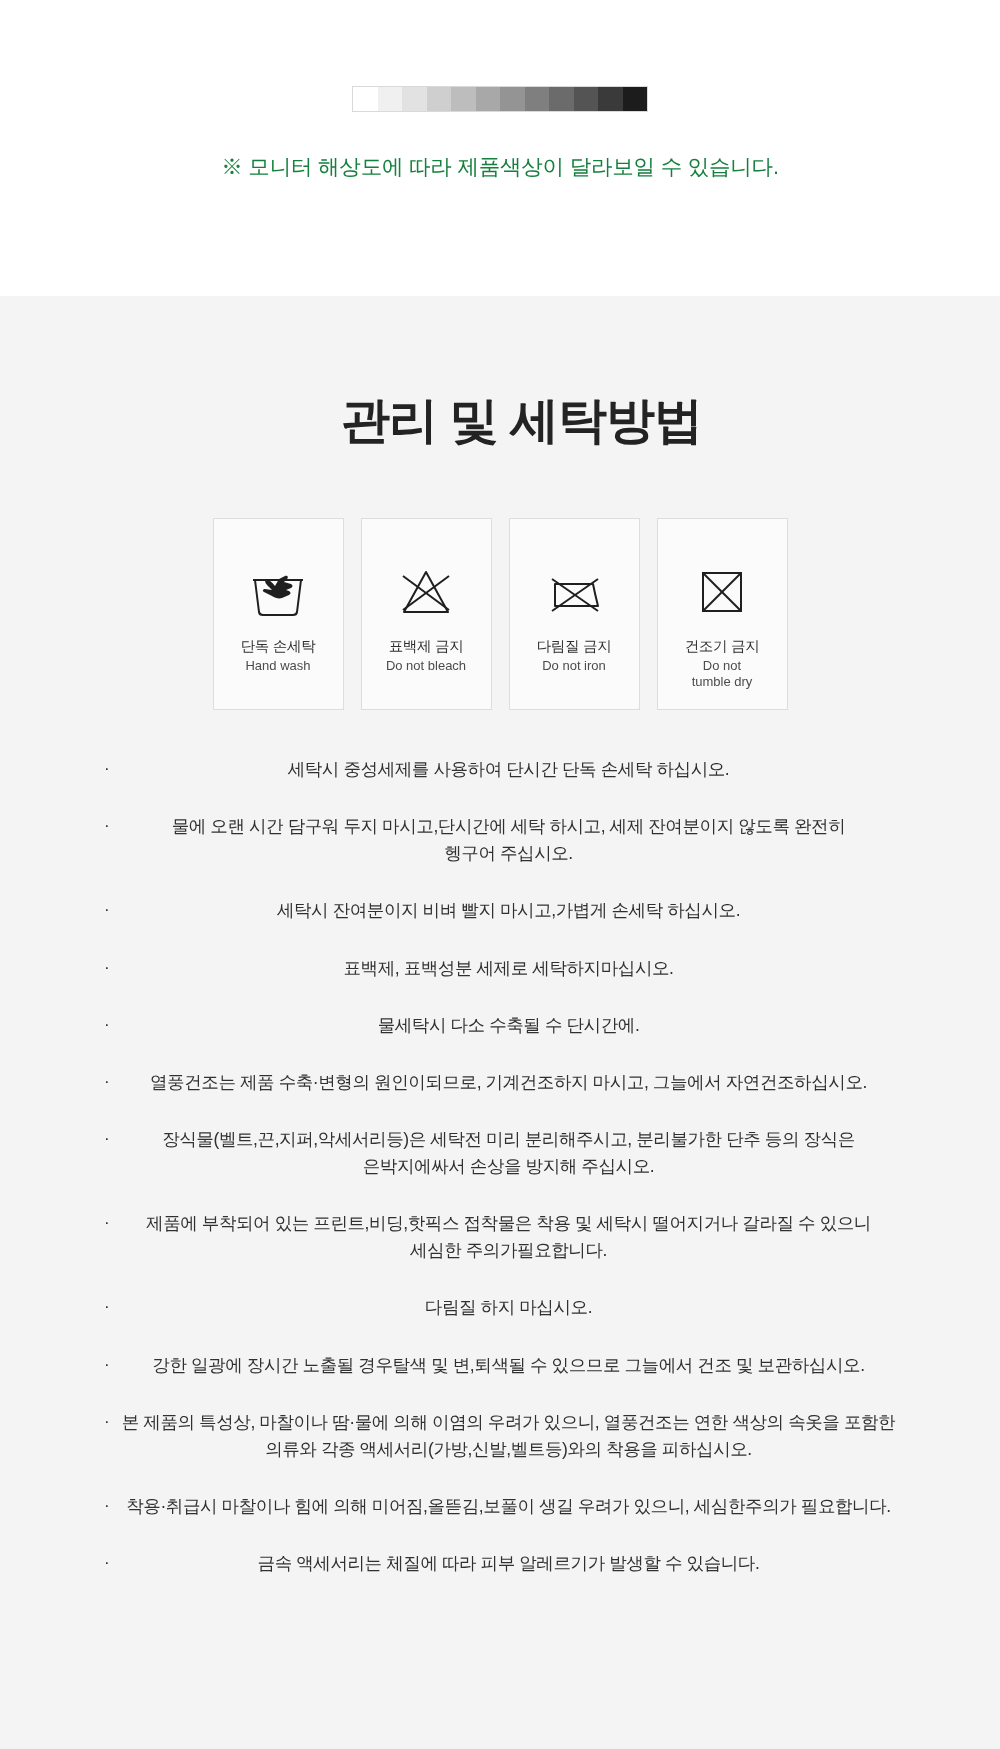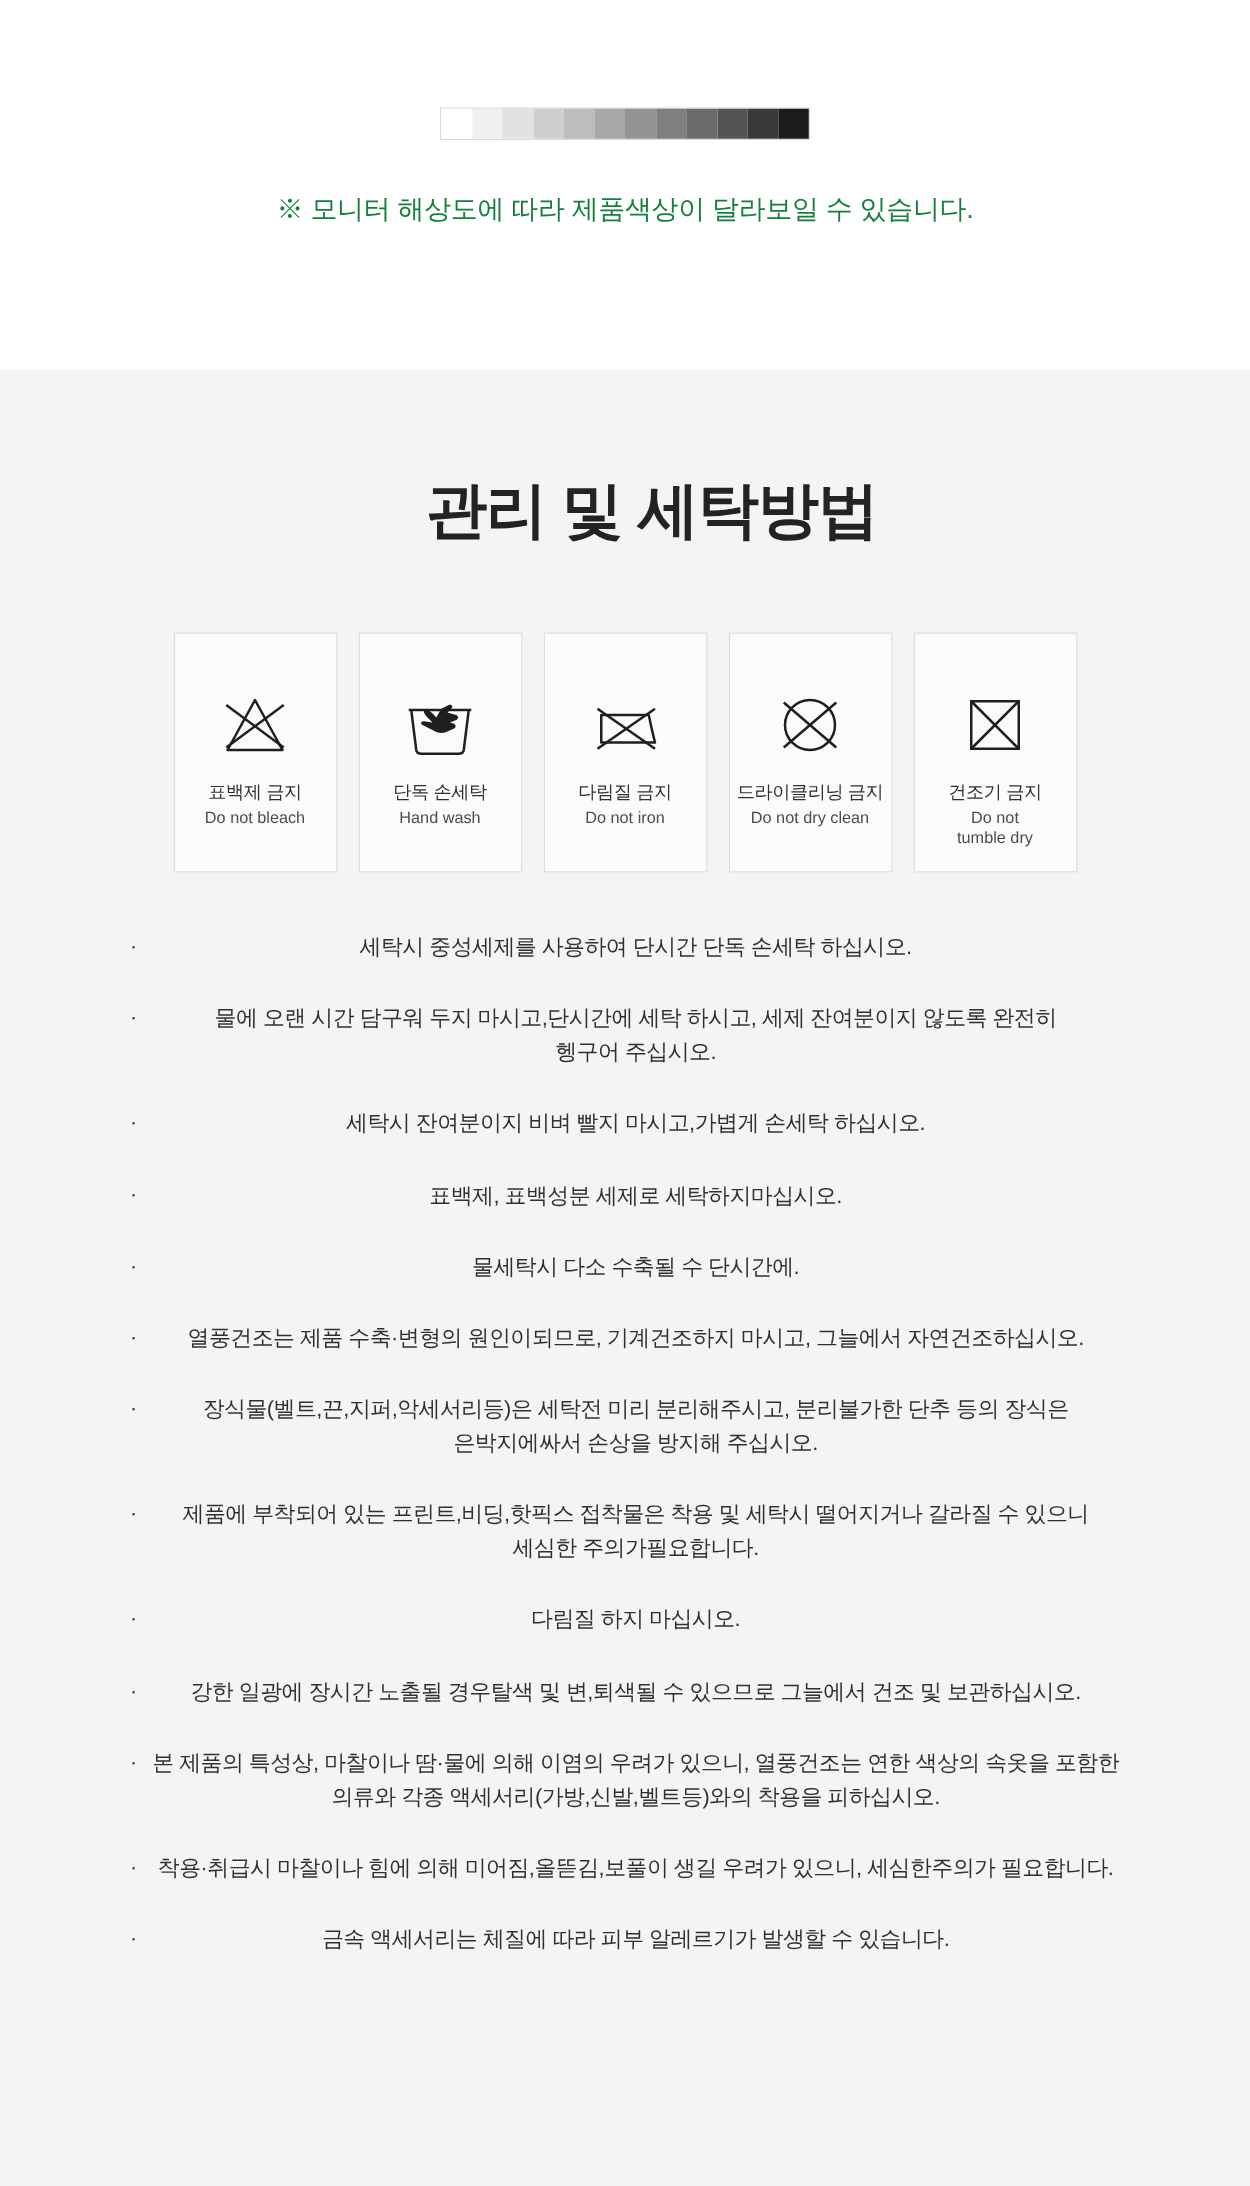--- a/index.html
+++ b/index.html
@@ -61,21 +61,21 @@
     font-size: 25px;
     letter-spacing: 1.5px;
     color: #8d8d8d;
     font-weight: 400;
   }
   .wash-title {
     font-size: 49px;
     font-weight: bold;
     color: #232323;
     letter-spacing: -1px;
-    margin-top: 4px;
+    margin-top: 16px;
     padding-left: 43px;
   }
 
   
   .symbols {
     display: flex;
     justify-content: center;
     gap: 17px;
     margin-top: 64px;
   }
@@ -170,74 +170,61 @@
 
     <div class="wash-head">
       <div class="wash-title">관리 및 세탁방법</div>
     </div>
 
     <div class="symbols">
 
       <div class="symbol-card">
         <div class="symbol-glyph">
           <svg width="58" height="56" viewBox="0 0 58 56" fill="none" stroke="#1f1f1f" stroke-width="2">
-            <path d="M29 8 L51 48 L7 48 Z" stroke-linejoin="round"></path>
-            <path d="M6 12 L52 46"></path>
-            <path d="M52 12 L6 46"></path>
-          </svg>
-        </div>
-        <div class="symbol-labels">
-          <div class="symbol-ko">표백제 금지</div>
-          <div class="symbol-en">Do not bleach</div>
-        </div>
-      </div>
-
-      <div class="symbol-card">
-        <div class="symbol-glyph">
-          <svg width="58" height="56" viewBox="0 0 58 56" fill="none" stroke="#1f1f1f" stroke-width="2">
             <path d="M6 16 L10 48 C10.3 50 12 51 14 51 L44 51 C46 51 47.7 50 48 48 L52 16" stroke-linejoin="round"></path>
             <path d="M4 16 L54 16"></path>
             <g fill="#1f1f1f" stroke="none">
               <path d="M26 22 c-3 -4 -7 -7 -9 -6 -2 1 0 4 2 6 l4 4 -7 -1 c-2 0 -3 2 -1 3 l8 4 c3 2 7 3 10 2 l7 -3 c2 -1 2 -3 0 -4 l-3 -1 5 -2 c2 -1 2 -3 0 -4 l-7 -2 3 -3 c2 -2 0 -4 -2 -3 l-6 3 z"></path>
             </g>
           </svg>
         </div>
         <div class="symbol-labels">
           <div class="symbol-ko">단독 손세탁</div>
           <div class="symbol-en">Hand wash</div>
+        </div>
+      </div>
+
+      <div class="symbol-card">
+        <div class="symbol-glyph">
+          <svg width="58" height="56" viewBox="0 0 58 56" fill="none" stroke="#1f1f1f" stroke-width="2">
+            <path d="M29 8 L51 48 L7 48 Z" stroke-linejoin="round"></path>
+            <path d="M6 12 L52 46"></path>
+            <path d="M52 12 L6 46"></path>
+          </svg>
+        </div>
+        <div class="symbol-labels">
+          <div class="symbol-ko">표백제 금지</div>
+          <div class="symbol-en">Do not bleach</div>
         </div>
       </div>
 
       <div class="symbol-card">
         <div class="symbol-glyph">
           <svg width="58" height="56" viewBox="0 0 58 56" fill="none" stroke="#1f1f1f" stroke-width="2">
             <path d="M10 20 L48 20 C50 30 52 38 53 42 L10 42 Z" stroke-linejoin="round"></path>
             <path d="M7 15 L53 47"></path>
             <path d="M53 15 L7 47"></path>
           </svg>
         </div>
         <div class="symbol-labels">
           <div class="symbol-ko">다림질 금지</div>
           <div class="symbol-en">Do not iron</div>
         </div>
       </div>
 
-      <div class="symbol-card">
-        <div class="symbol-glyph">
-          <svg width="58" height="56" viewBox="0 0 58 56" fill="none" stroke="#1f1f1f" stroke-width="2">
-            <circle cx="29" cy="28" r="20"></circle>
-            <path d="M8 10 L50 46"></path>
-            <path d="M50 10 L8 46"></path>
-          </svg>
-        </div>
-        <div class="symbol-labels">
-          <div class="symbol-ko">드라이클리닝 금지</div>
-          <div class="symbol-en">Do not dry clean</div>
-        </div>
-      </div>
 
       <div class="symbol-card">
         <div class="symbol-glyph">
           <svg width="58" height="56" viewBox="0 0 58 56" fill="none" stroke="#1f1f1f" stroke-width="2">
             <rect x="10" y="9" width="38" height="38"></rect>
             <path d="M10 9 L48 47"></path>
             <path d="M48 9 L10 47"></path>
           </svg>
         </div>
         <div class="symbol-labels">

